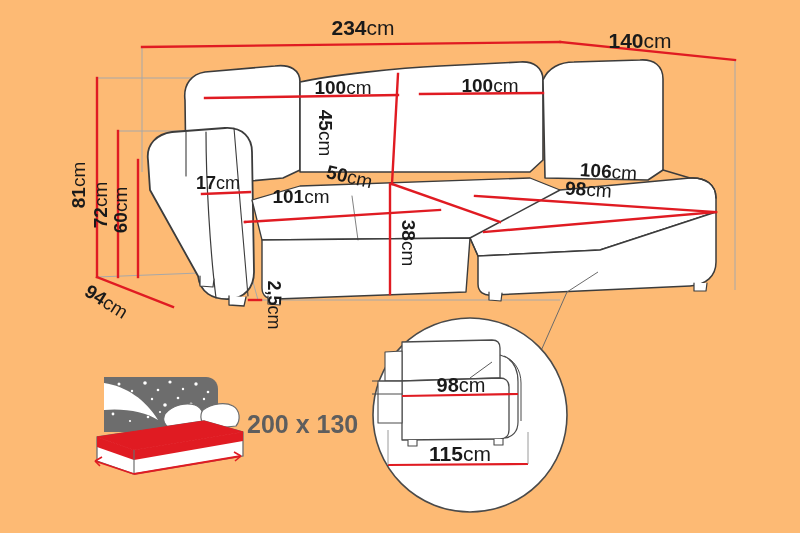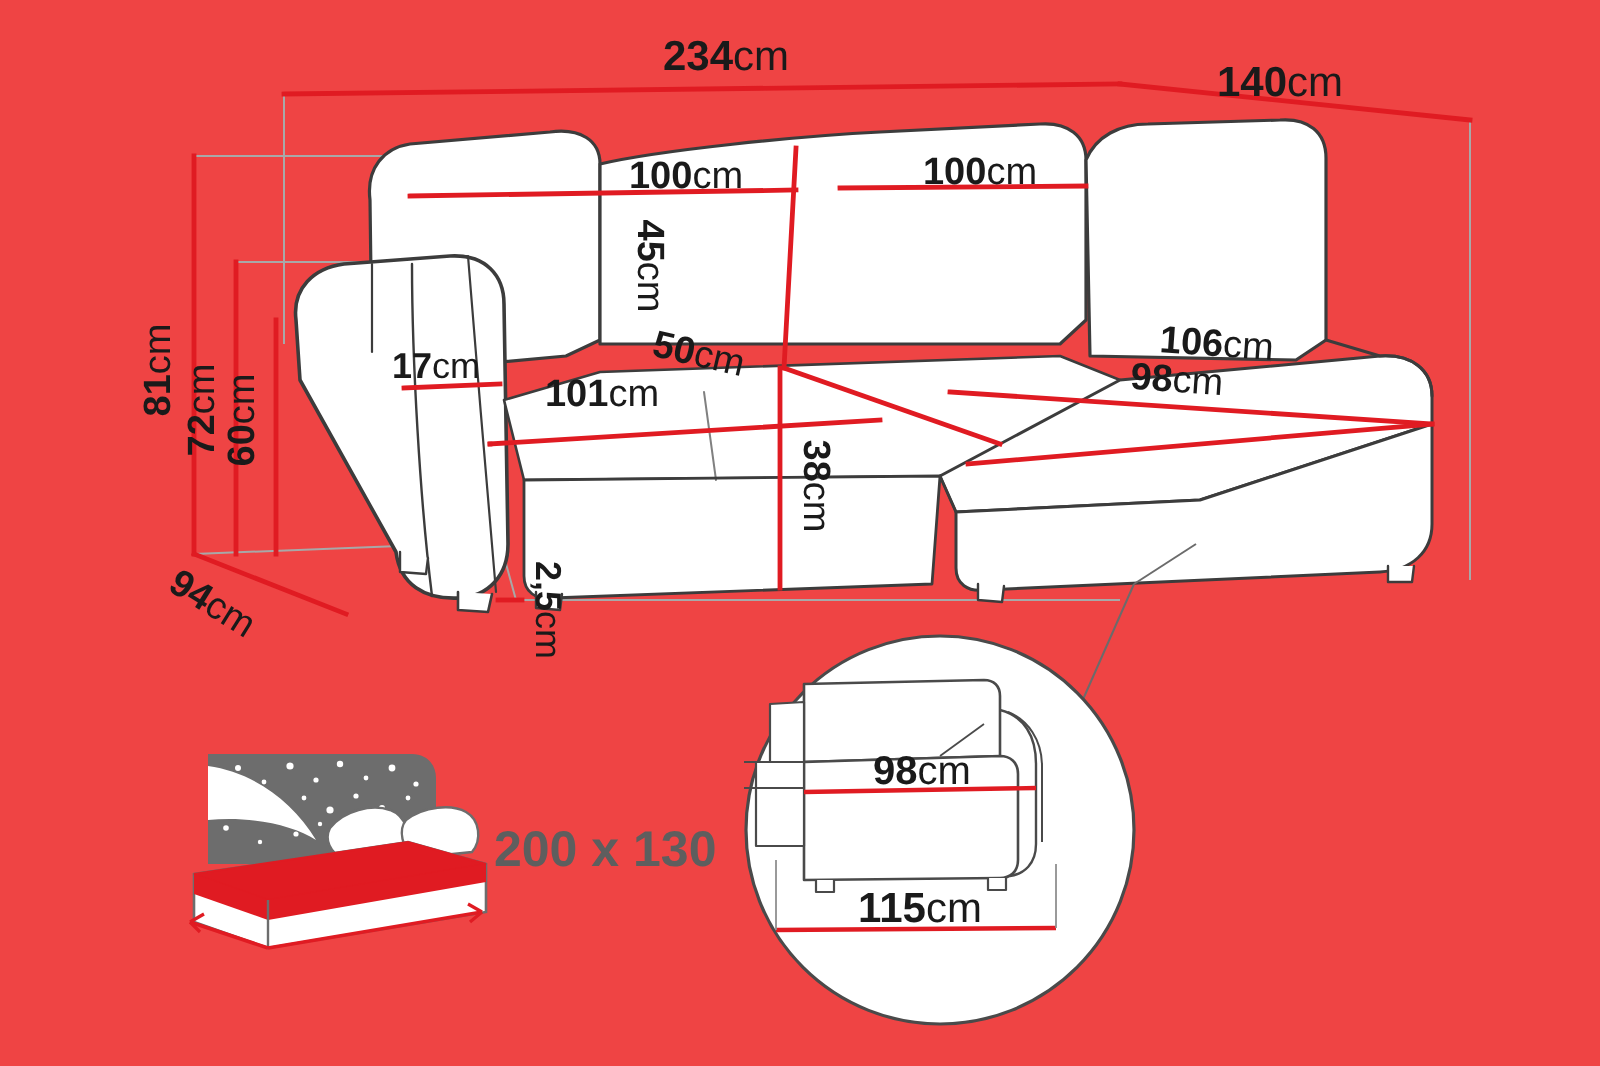--- a/index.html
+++ b/index.html
@@ -4,21 +4,21 @@
 <style>
   html, body {
     margin: 0;
     padding: 0;
     background: #ffffff;
   }
   #root {
     position: relative;
     width: 800px;
     height: 533px;
-    background: #ef4444;
+    background: #fdba74;
     font-family: "Liberation Sans", sans-serif;
     overflow: hidden;
   }
   #diagram-svg {
     position: absolute;
     left: 0;
     top: 0;
     width: 800px;
     height: 533px;
   }

